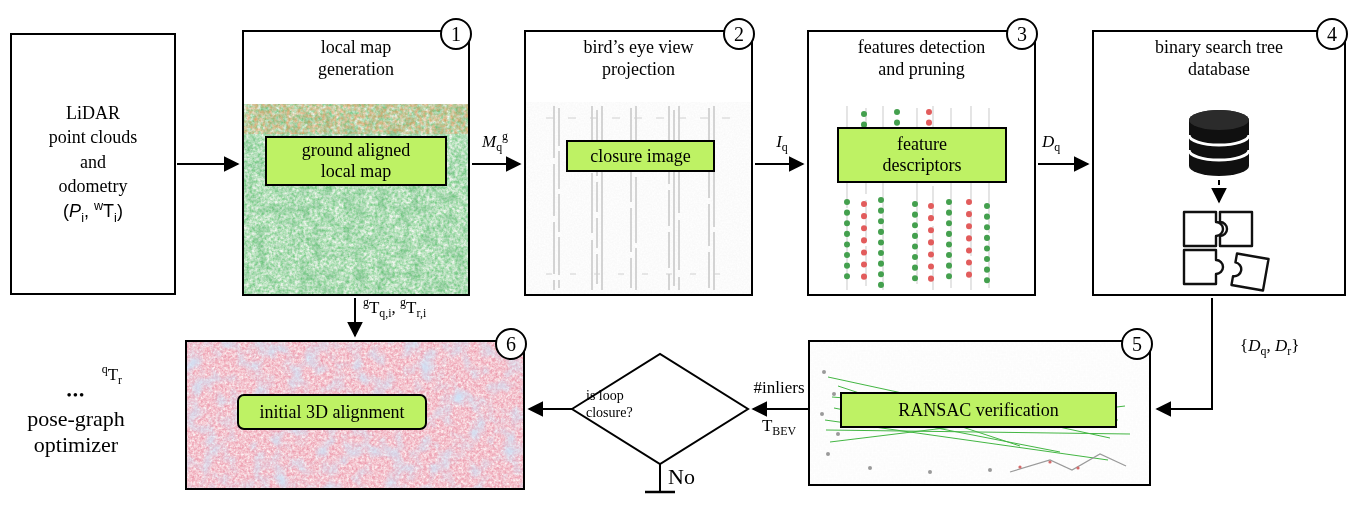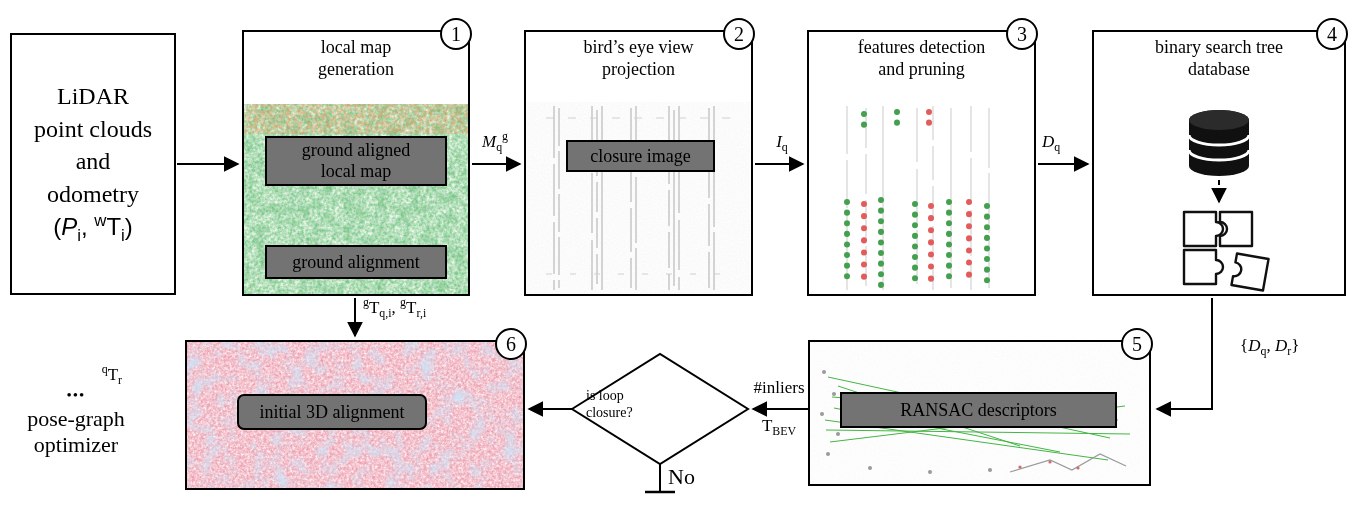--- a/index.html
+++ b/index.html
@@ -3,24 +3,24 @@
 <meta charset="utf-8">
 <style>
   html,body{margin:0;padding:0;background:#fff;}
   .canvas{position:relative;width:1359px;height:508px;background:#fff;
           font-family:"Liberation Serif",serif;color:#000;overflow:hidden;}
   .node{position:absolute;background:#fff;border:2px solid #000;box-sizing:border-box;}
   .badge{position:absolute;width:32px;height:32px;border:2px solid #000;border-radius:50%;
          background:#fff;display:flex;align-items:center;justify-content:center;
          font-size:20px;z-index:6;box-sizing:border-box;top:-14px;right:-4px;}
   .title{position:absolute;left:0;right:0;text-align:center;font-size:18px;line-height:1.22;z-index:3;}
-  .innerbox{position:absolute;background:#737373;border:2px solid #000;display:flex;align-items:center;
+  .innerbox{position:absolute;background:#bef264;border:2px solid #000;display:flex;align-items:center;
             justify-content:center;text-align:center;font-size:18px;line-height:1.15;z-index:3;box-sizing:border-box;}
   .imgarea{position:absolute;z-index:1;}
-  .ntext{text-align:center;font-size:24px;line-height:1.35;}
+  .ntext{text-align:center;font-size:18px;line-height:1.35;}
   .lbl{position:absolute;z-index:5;line-height:1.15;}
   .mlabel{font-family:Liberation Serif, serif;font-size:17px;}
   .slabel{font-family:"Liberation Serif",serif;font-size:22px;}
   .math{font-family:"Liberation Sans",sans-serif;}
   sub,sup{font-size:0.7em;}
   .overlay{position:absolute;left:0;top:0;z-index:4;pointer-events:none;}
   .dtext{position:absolute;z-index:5;text-align:left;font-size:14px;line-height:1.2;}
 </style>
 </head>
 <body>
@@ -49,23 +49,20 @@
           <feColorMatrix type="matrix" values="0 0 0 0 0.85  0 0 0 0 0.30  0 0 0 0 0.10  0 0 0 1.4 -0.40"></feColorMatrix>
         </filter>
       </defs>
       <rect width="224" height="190" fill="#f3f6f1"></rect>
       <rect width="224" height="190" filter="url(#fG1)"></rect>
       <rect width="224" height="190" filter="url(#fG2)" opacity="0.7"></rect>
       <rect width="224" height="30" filter="url(#fR1)" opacity="0.9"></rect>
     </svg>
     <div class="innerbox" style="left:21px;top:104px;width:182px;height:50px;">
       <span>ground aligned<br>local map</span>
-    </div>
-    <div class="innerbox" style="left:21px;top:213px;width:182px;height:34px;">
-      <span>ground alignment</span>
     </div>
   </div>
 
   <div class="node" style="left:524px;top:30px;width:229px;height:266px;">
     <div class="badge">2</div>
     <div class="title" style="top:5px;">bird’s eye view<br>projection</div>
     <svg class="imgarea" style="left:0;top:70px;width:225px;height:192px;" viewBox="0 0 225 192" preserveAspectRatio="none">
       <defs>
         <filter id="fN2" x="0%" y="0%" width="100%" height="100%">
           <feTurbulence type="fractalNoise" baseFrequency="0.6" numOctaves="2" seed="5"></feTurbulence>
@@ -120,20 +117,23 @@
         <line x1="38" y1="100" x2="38" y2="184" stroke="#44a04e" stroke-dasharray="0.1 10.5"></line>
         <line x1="72" y1="98" x2="72" y2="184" stroke="#44a04e" stroke-dasharray="0.1 10.5"></line>
         <line x1="106" y1="102" x2="106" y2="184" stroke="#44a04e" stroke-dasharray="0.1 10.5"></line>
         <line x1="140" y1="100" x2="140" y2="184" stroke="#44a04e" stroke-dasharray="0.1 10.5"></line>
         <line x1="178" y1="104" x2="178" y2="184" stroke="#44a04e" stroke-dasharray="0.1 10.5"></line>
         <line x1="55" y1="102" x2="55" y2="180" stroke="#e25c5c" stroke-dasharray="0.1 12"></line>
         <line x1="122" y1="104" x2="122" y2="180" stroke="#e25c5c" stroke-dasharray="0.1 12"></line>
         <line x1="160" y1="100" x2="160" y2="178" stroke="#e25c5c" stroke-dasharray="0.1 12"></line>
       </g>
     </svg>
+    <div class="innerbox" style="left:28px;top:95px;width:170px;height:56px;">
+      <span>feature<br>descriptors</span>
+    </div>
   </div>
 
   <div class="node" style="left:1092px;top:30px;width:254px;height:266px;">
     <div class="badge">4</div>
     <div class="title" style="top:5px;">binary search tree<br>database</div>
     <svg class="imgarea" style="left:0;top:58px;width:250px;height:204px;" viewBox="0 0 250 204">
       <defs>
         <marker id="arr4" viewBox="0 0 10 10" refX="9" refY="5" markerWidth="8" markerHeight="8" orient="auto-start-reverse">
           <path d="M0,0 L10,5 L0,10 z" fill="#000"></path>
         </marker>
@@ -186,21 +186,21 @@
         <line x1="16" y1="88" x2="320" y2="92"></line>
       </g>
       <polyline points="200,130 240,118 262,128 290,112 316,124" stroke="#9a9a9a" fill="none" stroke-width="1.2"></polyline>
       <g fill="#d66a6a">
         <circle cx="210" cy="125" r="1.6"></circle>
           <circle cx="240" cy="120" r="1.6"></circle>
           <circle cx="268" cy="126" r="1.6"></circle>
       </g>
     </svg>
     <div class="innerbox" style="left:30px;top:50px;width:277px;height:36px;">
-      <span>RANSAC descriptors</span>
+      <span>RANSAC verification</span>
     </div>
   </div>
 
   <div class="node" style="left:185px;top:340px;width:340px;height:150px;">
     <div class="badge">6</div>
     <svg class="imgarea" style="left:0;top:0;width:336px;height:146px;" viewBox="0 0 336 146" preserveAspectRatio="none">
       <defs>
         <filter id="fP1" x="0%" y="0%" width="100%" height="100%">
           <feTurbulence type="fractalNoise" baseFrequency="0.35" numOctaves="3" seed="13"></feTurbulence>
           <feColorMatrix type="matrix" values="0 0 0 0 0.88  0 0 0 0 0.42  0 0 0 0 0.50  0 0 0 1.8 -0.35"></feColorMatrix>

